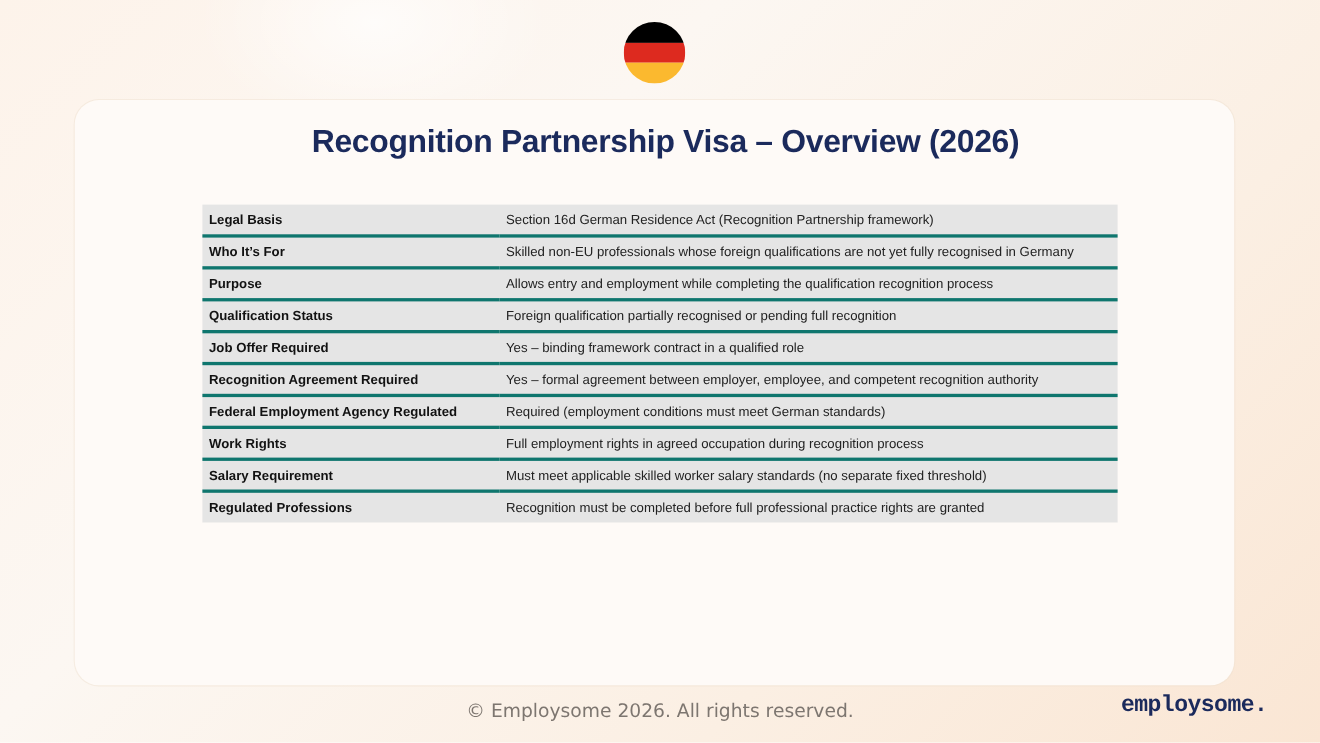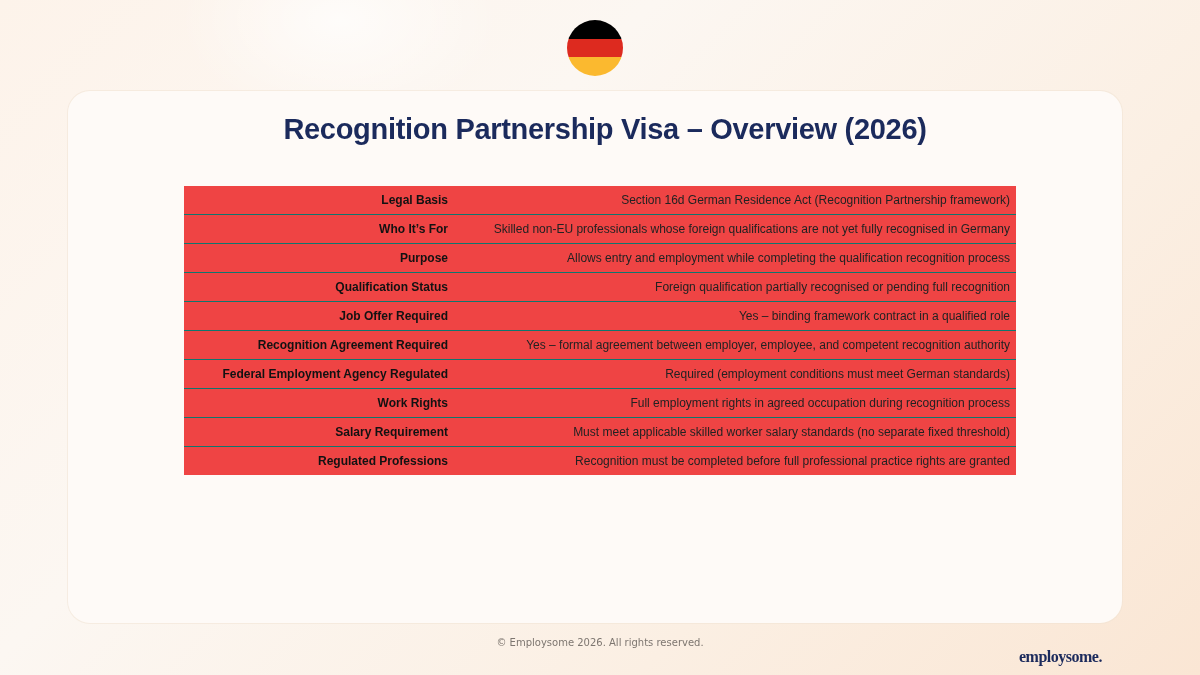--- a/index.html
+++ b/index.html
@@ -32,50 +32,49 @@
     text-align: center;
     font-family: "Liberation Sans", sans-serif;
     font-weight: bold;
     font-size: 29px;
     letter-spacing: -0.3px;
   }
   table.overview {
     position: absolute; left: 184px; top: 186px; width: 832px;
     border-collapse: collapse;
     font-size: 12px;
-    background: #ef4444;
-    text-align: right;
+    background: #e5e5e5;
   }
   table.overview td {
     padding: 0 6px;
     height: 28.9px;
     vertical-align: middle;
-    border-top: 1px solid #0f766e;
+    border-top: 3px solid #0f766e;
     line-height: 16px;
   }
   table.overview tr:first-child td { border-top: none; }
   table.overview td.label {
     width: 270px;
     font-weight: bold;
     color: #121212;
   }
   table.overview td.value { color: #222; }
   table.overview tr.tall td { height: 42px; }
   .footer {
     position: absolute; left: 0; top: 637px; width: 1200px;
     text-align: center;
     font-family: "DejaVu Sans", sans-serif;
-    font-size: 10px;
+    font-size: 17px;
     color: #7d7670;
   }
   .brand {
-    position: absolute; left: 1019px; top: 648px;
-    font-family: Liberation Serif, serif;
+    position: absolute; left: 1019px; top: 630px;
+    font-family: Liberation Mono, monospace;
     font-weight: bold;
-    font-size: 16px;
+    font-size: 21px;
     letter-spacing: -0.5px;
   }
 </style>
 </head>
 <body>
 
 <div class="glow-tl"></div>
 
 <div class="flag">
   <div class="stripe" style="background:#000000"></div>

